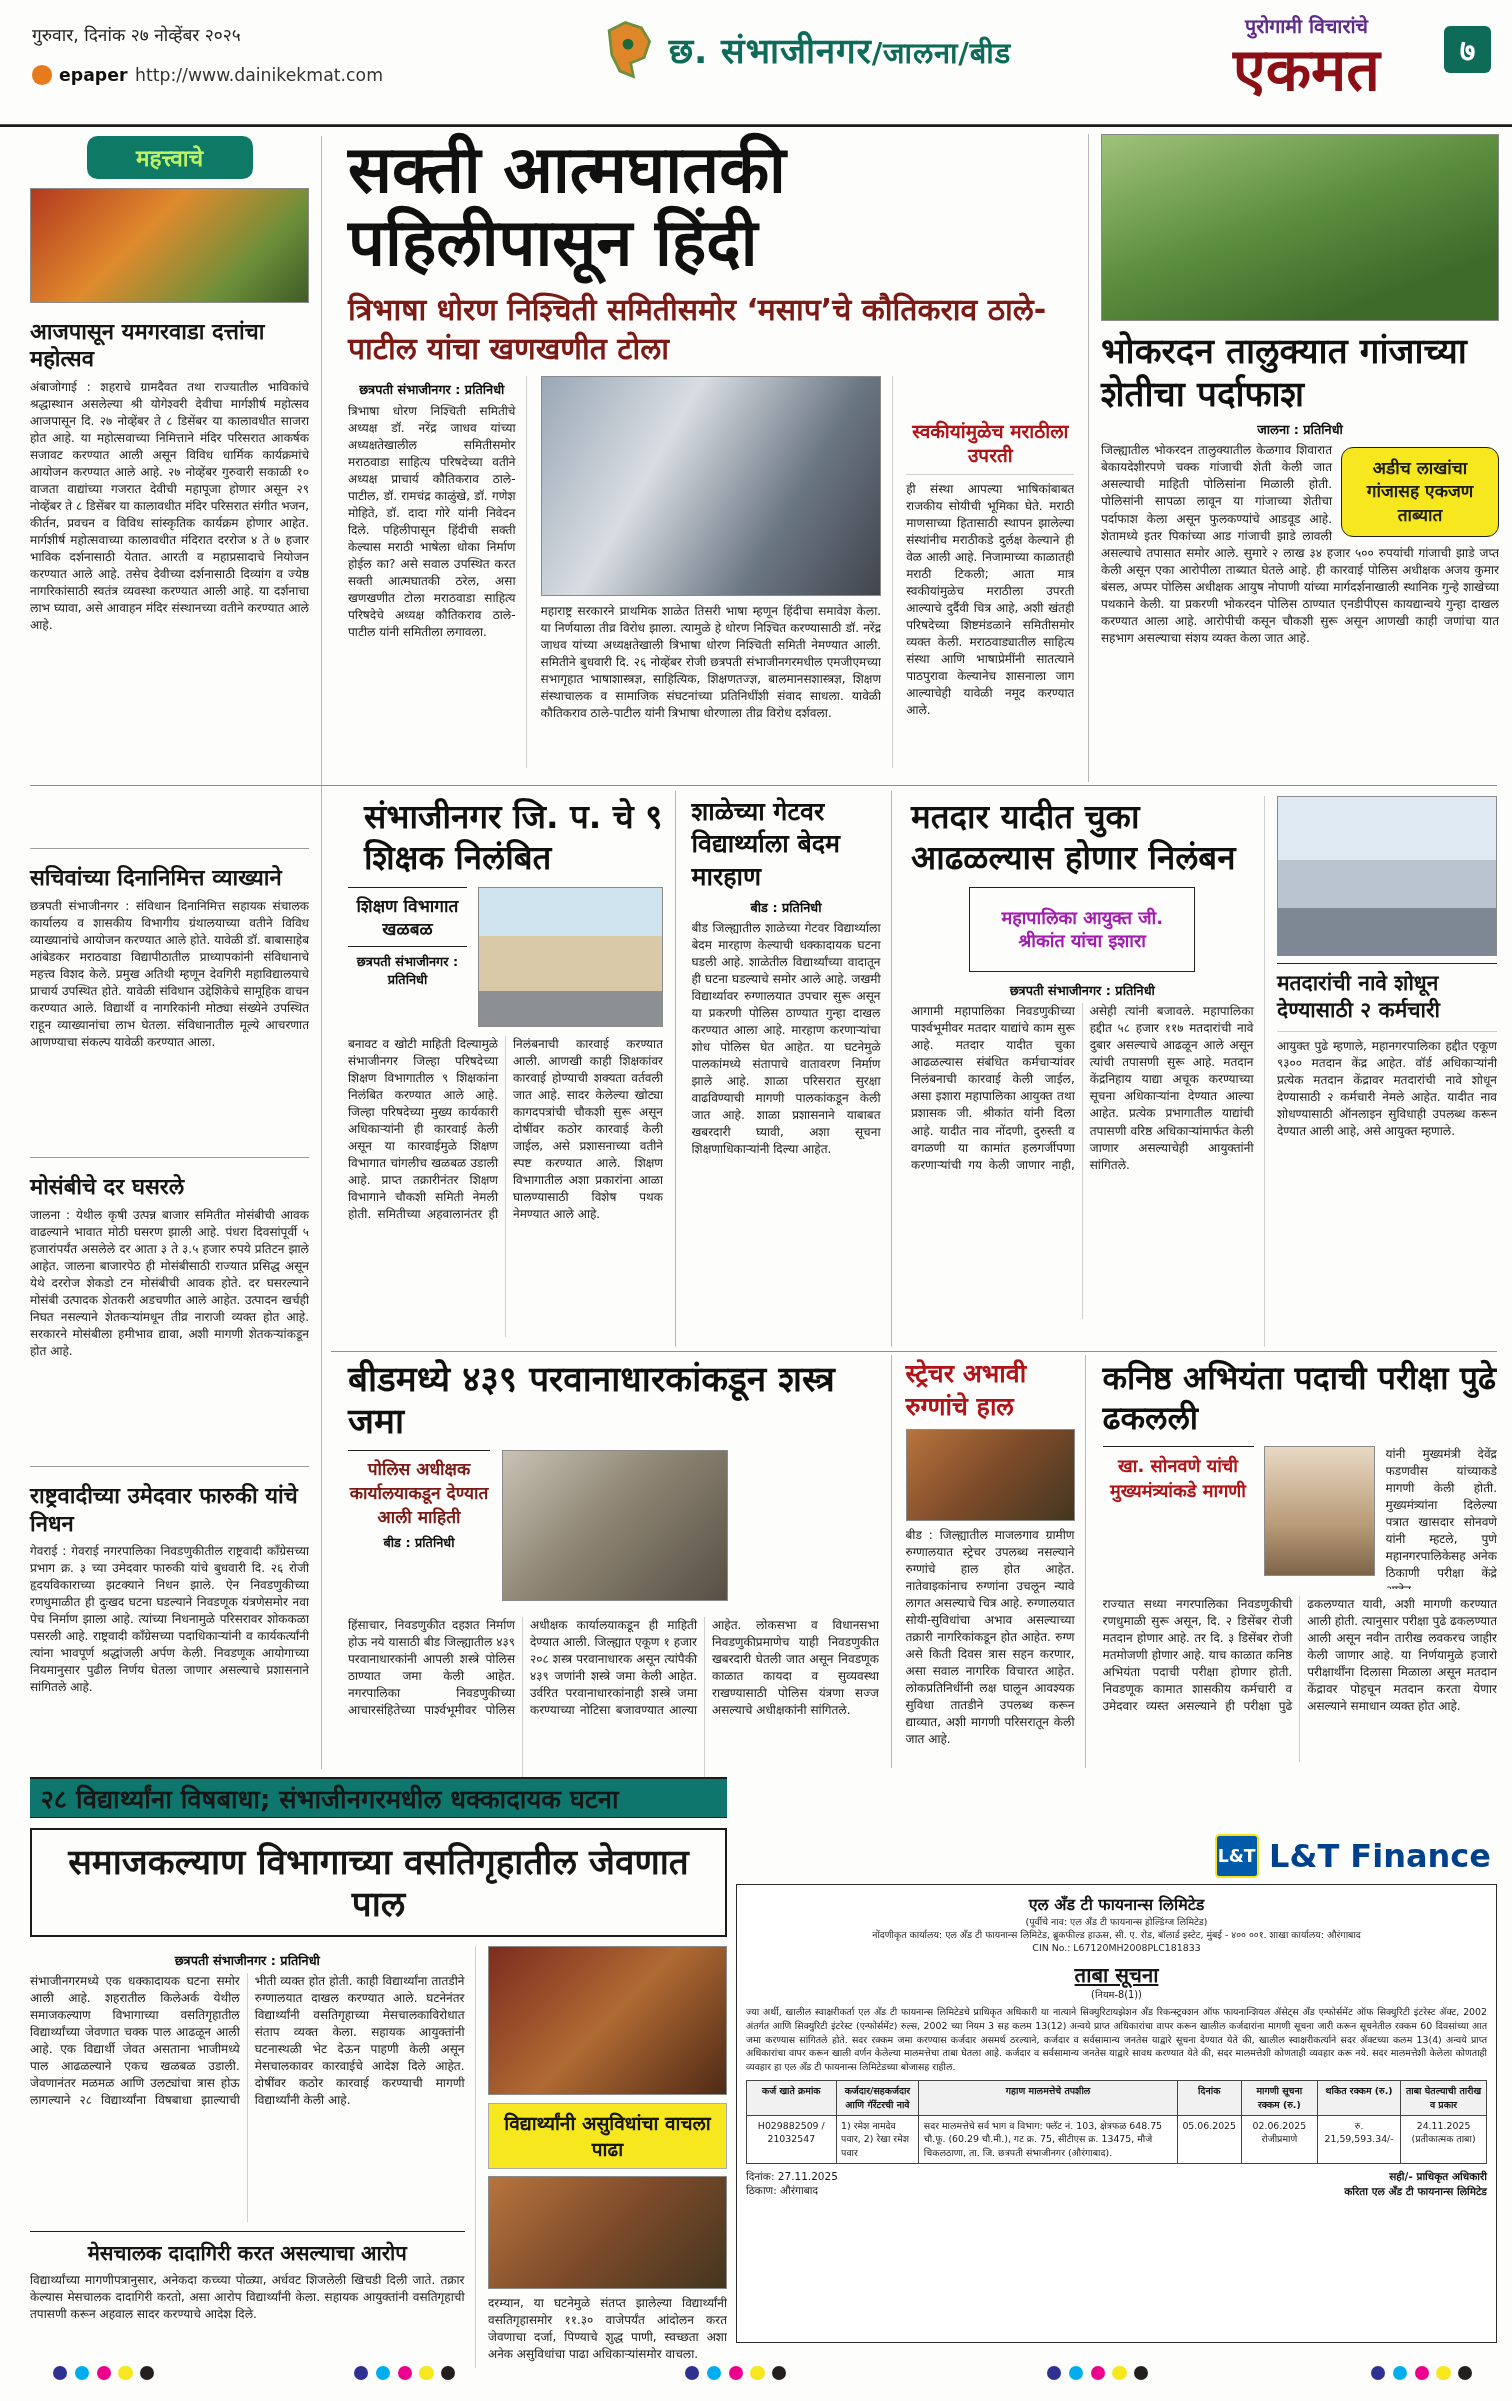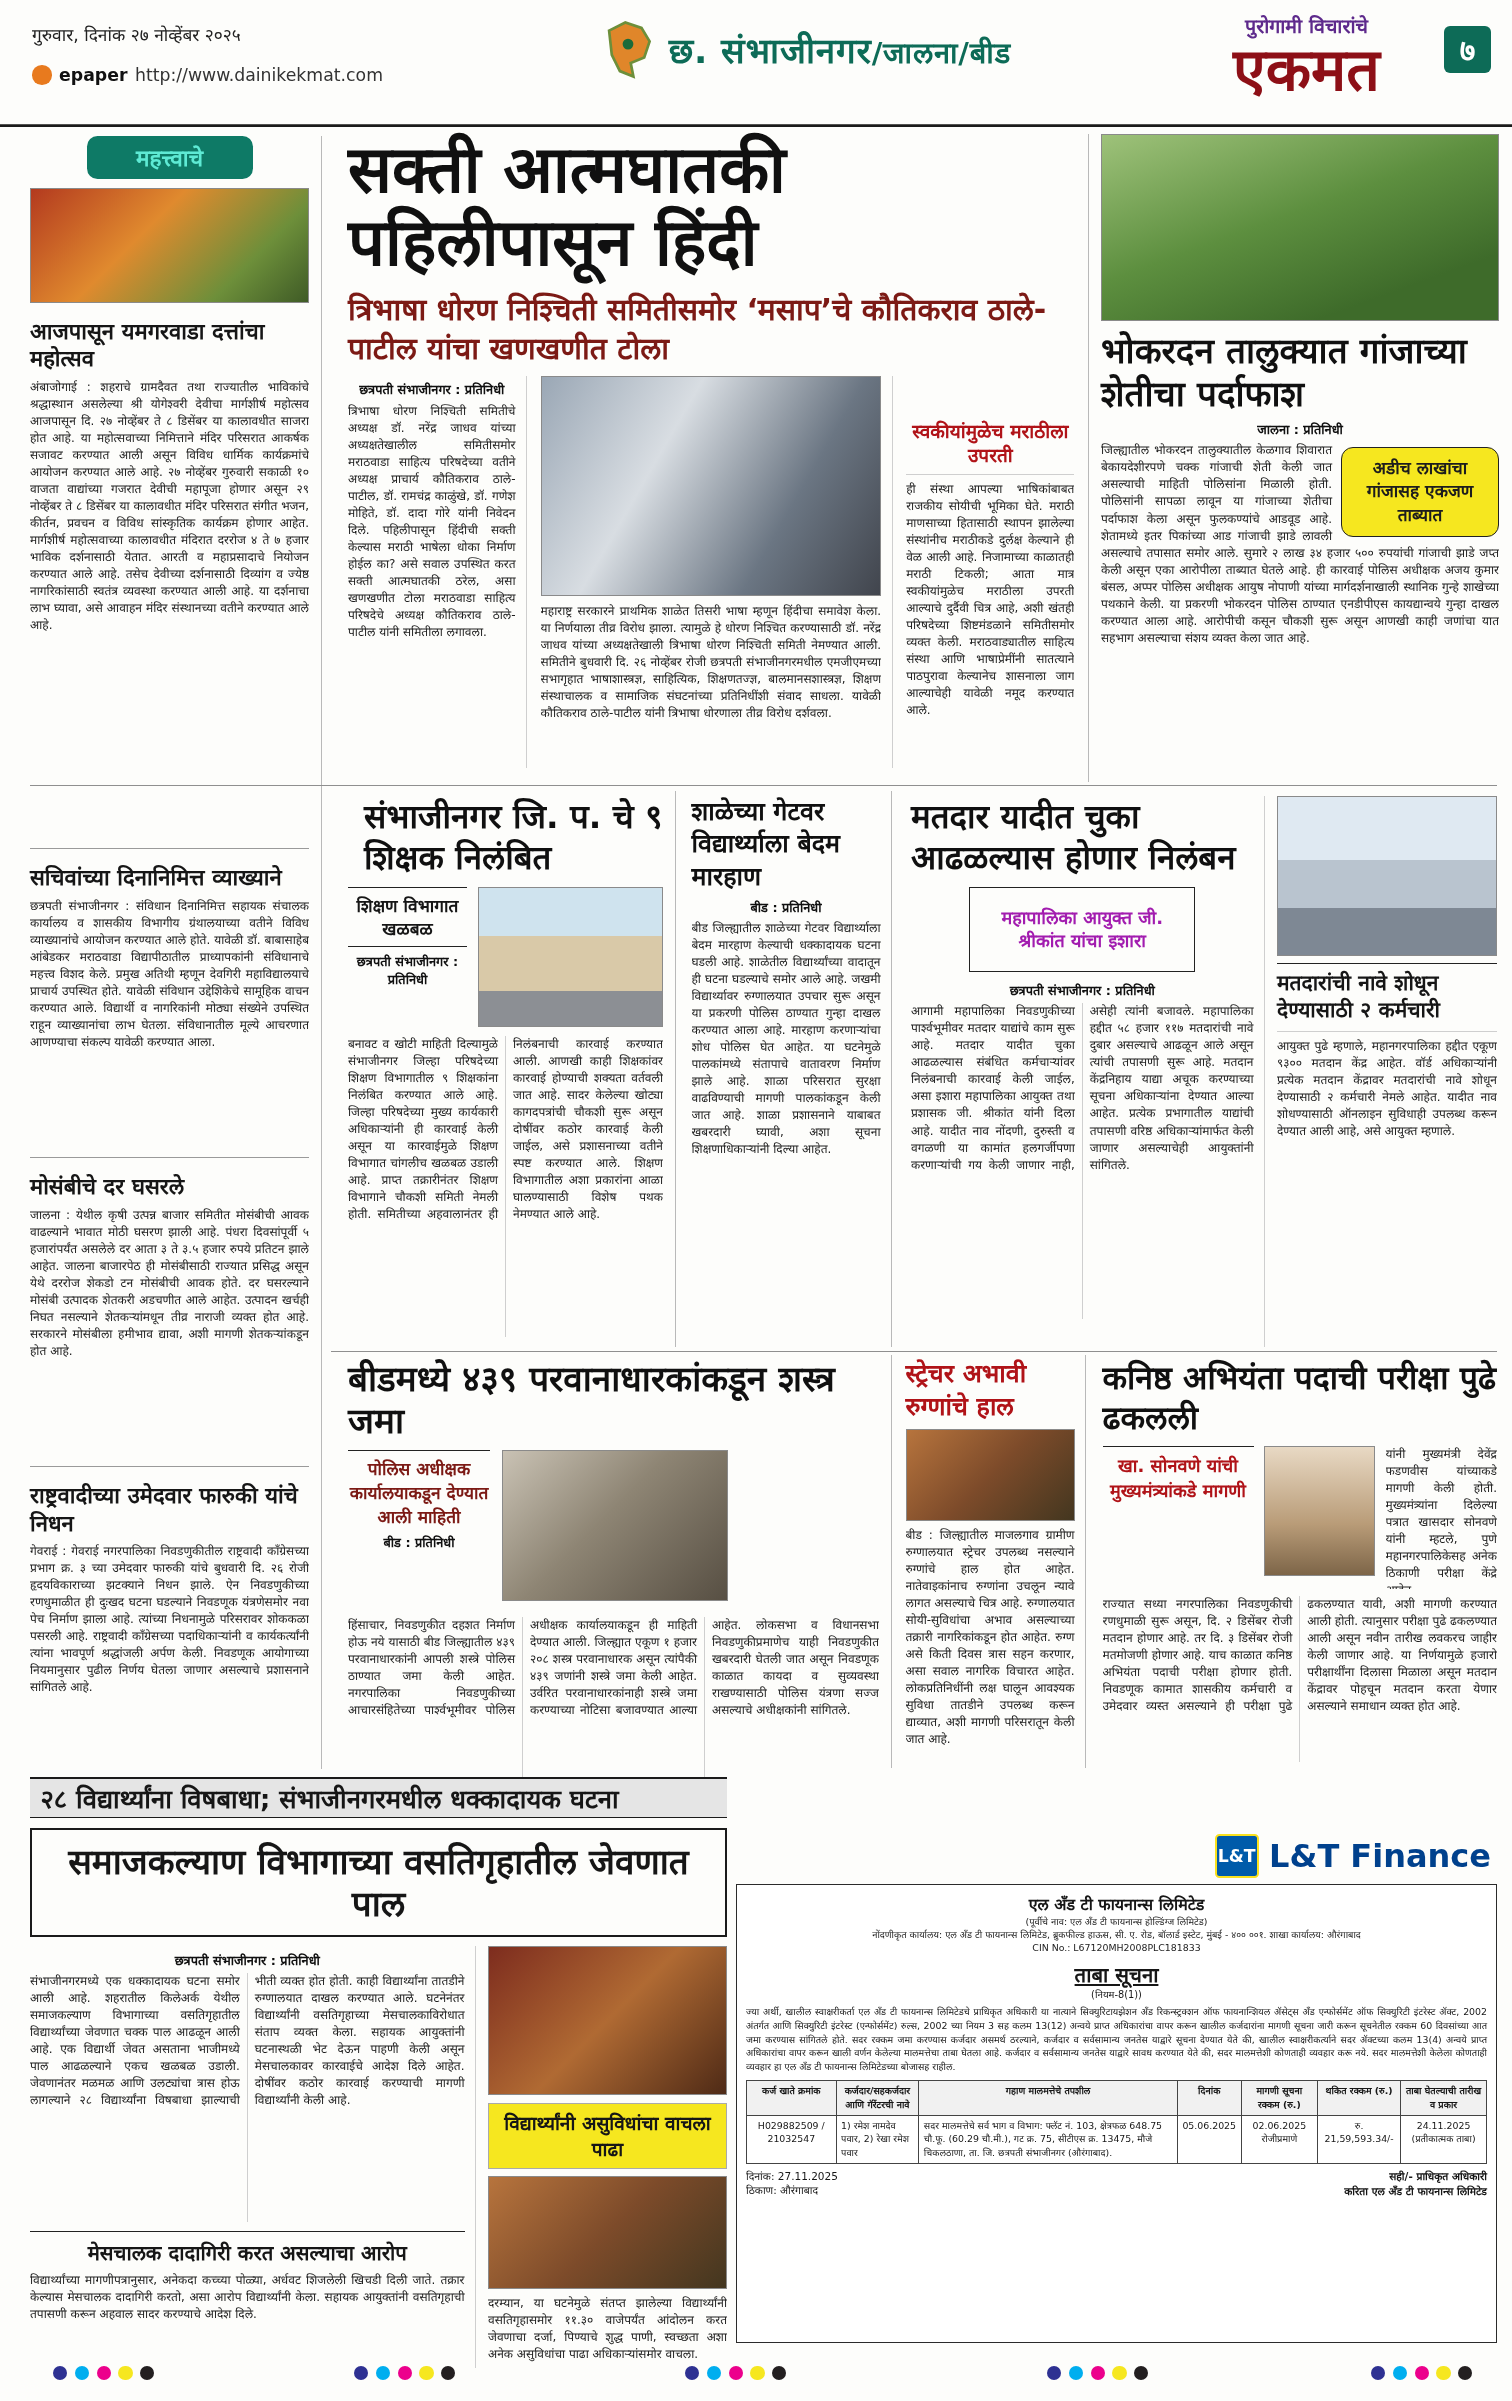--- a/index.html
+++ b/index.html
@@ -37,21 +37,21 @@
   .ph-field    { background:linear-gradient(160deg,#9ec27a,#5d8f3f 45%,#3e6b2a 80%); }
   .ph-building { background:linear-gradient(180deg,#cfe3ee 0 35%,#d9c9a8 35% 75%,#8c8f94 75%); }
   .ph-guns     { background:linear-gradient(135deg,#c9c2b4,#8e8574 45%,#574f43); }
   .ph-office   { background:linear-gradient(180deg,#dfe9f2 0 40%,#b9c4cf 40% 70%,#7e8894 70%); }
   .ph-portrait { background:linear-gradient(180deg,#e8d9c4,#b99c78 60%,#7d6548); }
   .ph-food     { background:linear-gradient(135deg,#7d2c1e,#b06a33 50%,#4e2a16); }
   .ph-crowd    { background:linear-gradient(135deg,#b7743d,#7d4b2a 50%,#43361f); }
 
   
   .left-col { left:30px; top:136px; width:292px; height:1633px; border-right:0.8px solid #b9b9b9; padding-right:12px; display:flex; flex-direction:column; }
-  .imp-label { background:#0e7a66; color:#5eead4; font-size:22.6px; font-weight:bold; text-align:center; border-radius:10.5px; padding:6px 0; width:166px; margin:0 auto 9px; }
+  .imp-label { background:#0e7a66; color:#bef264; font-size:22.6px; font-weight:bold; text-align:center; border-radius:10.5px; padding:6px 0; width:166px; margin:0 auto 9px; }
   .imp-photo { width:100%; height:175px; margin-bottom:7.5px; }
   .left-head { font-size:22px; font-weight:bold; line-height:1.25; margin:7.5px 0 6px; }
   .left-body { flex:0 0 auto; }
   .lsec { border-top:0.8px solid #9a9a9a; margin-top:10.5px; padding-top:7.5px; }
 
   
   .lead { left:336px; top:134px; width:753px; height:648px; padding:0 13.6px 0 12px; border-right:0.8px solid #b9b9b9; }
   .lead-h1 { font-size:65px; line-height:1.12; font-weight:bold; }
   .lead-sub { font-size:30px; line-height:1.3; font-weight:bold; color:#7c1a15; margin:10.5px 0 7.5px; }
   .lead-row { display:flex; gap:13.6px; height:392px; overflow:hidden; }
@@ -97,21 +97,21 @@
   .stretcher-h { font-size:25px; line-height:1.3; color:#b01318; }
   .s-photo { width:100%; height:92px; margin:6px 0; }
   .exam { left:1095px; top:1355px; width:402px; height:413px; padding:3px 0 0 7.5px; }
   .exam-h { font-size:32px; line-height:1.25; }
   .e-row { display:flex; gap:10.5px; margin:7.5px 0; height:143px; overflow:hidden; }
   .e-kick { width:151px; font-size:18px; font-weight:bold; color:#b01318; text-align:center; line-height:1.4; border-top:1.5px solid #222; padding-top:6px; }
   .e-photo { width:111px; height:130px; }
   .e-side { flex:1; }
 
   
-  .poison { left:30px; top:1777px; width:697px; height:41px; background:#e5e5e5; border-top:2.3px solid #1b1b1b; border-bottom:1.5px solid #1b1b1b; display:flex; align-items:center; padding:0 10.5px; font-size:25.6px; font-weight:bold; }
+  .poison { left:30px; top:1777px; width:697px; height:41px; background:#0f766e; border-top:2.3px solid #1b1b1b; border-bottom:1.5px solid #1b1b1b; display:flex; align-items:center; padding:0 10.5px; font-size:25.6px; font-weight:bold; }
   .hostel { left:30px; top:1828px; width:697px; height:521px; }
   .hostel-hbox { border:2.3px solid #1b1b1b; padding:10.5px 7.5px; text-align:center; font-size:35px; font-weight:bold; line-height:1.2; }
   .h-row { display:flex; gap:12px; margin-top:9px; height:422px; overflow:hidden; }
   .h-main { width:446px; border-right:0.8px solid #cfcfcf; padding-right:10.5px; }
   .h-sub1 { font-size:20.3px; font-weight:bold; text-align:center; margin:9px 0 6px; line-height:1.3; border-top:1.5px solid #222; padding-top:7.5px; }
   .h-side { flex:1; }
   .h-photo1 { width:100%; height:149px; }
   .h-sub2 { background:#f6e71f; font-weight:bold; font-size:19px; text-align:center; padding:6px 3px; margin:7.5px 0; border:0.8px solid #aaa; }
   .h-photo2 { width:100%; height:113px; margin-bottom:6px; }
 

